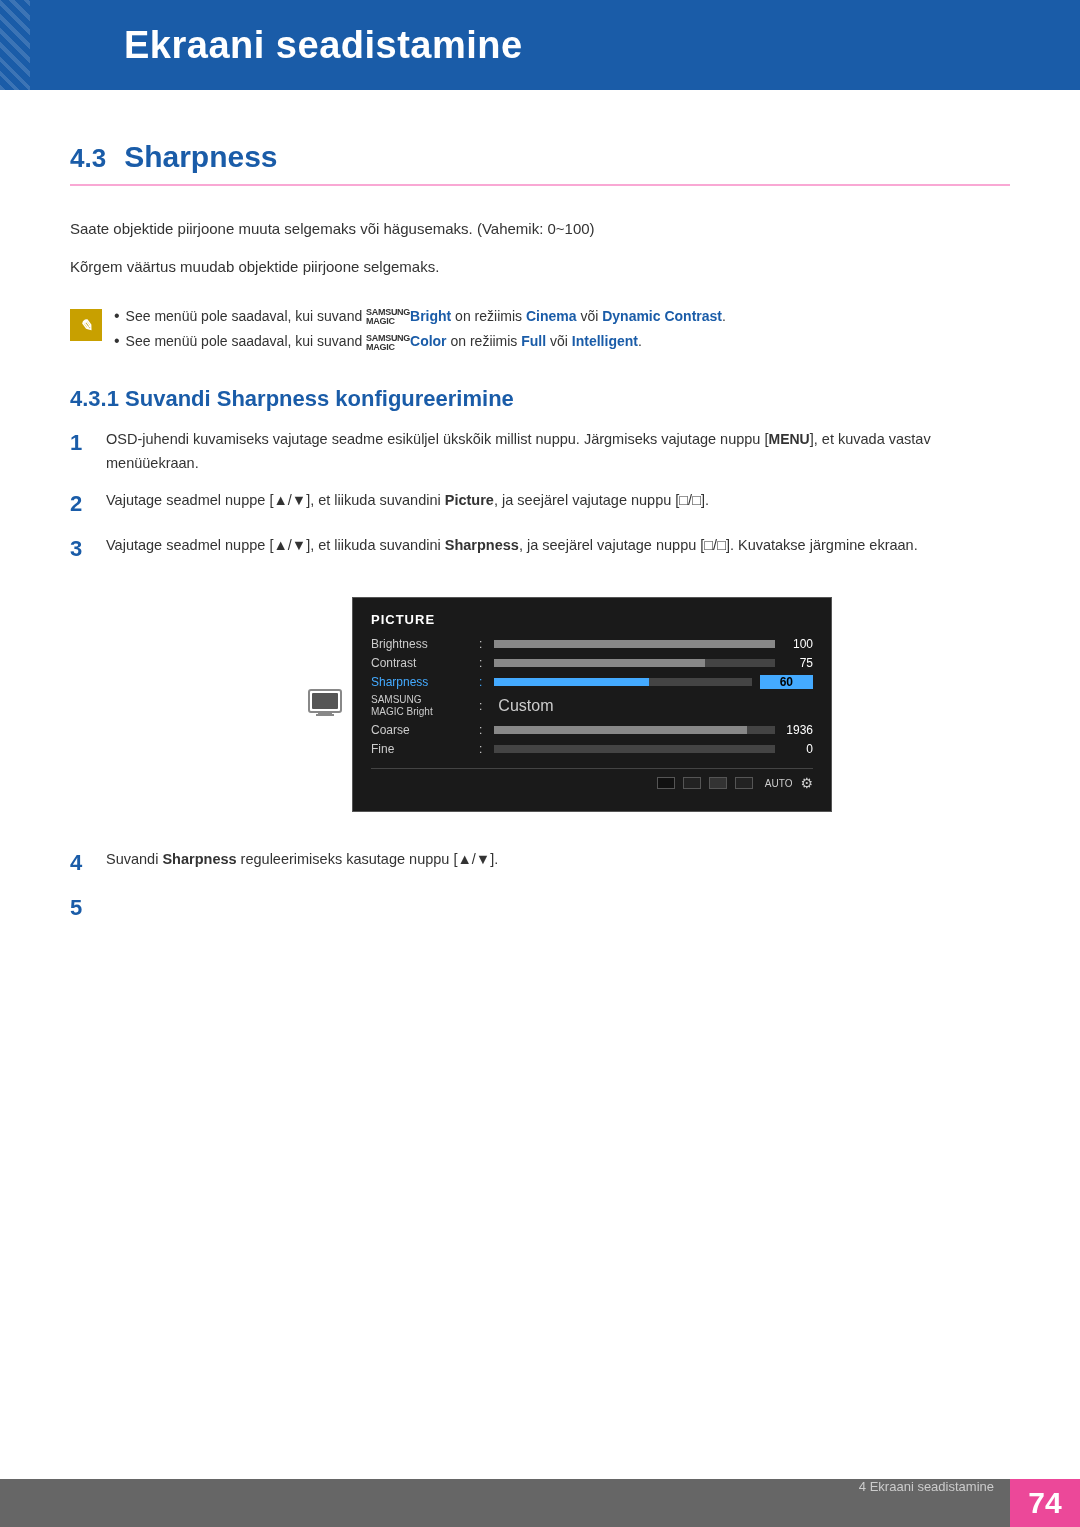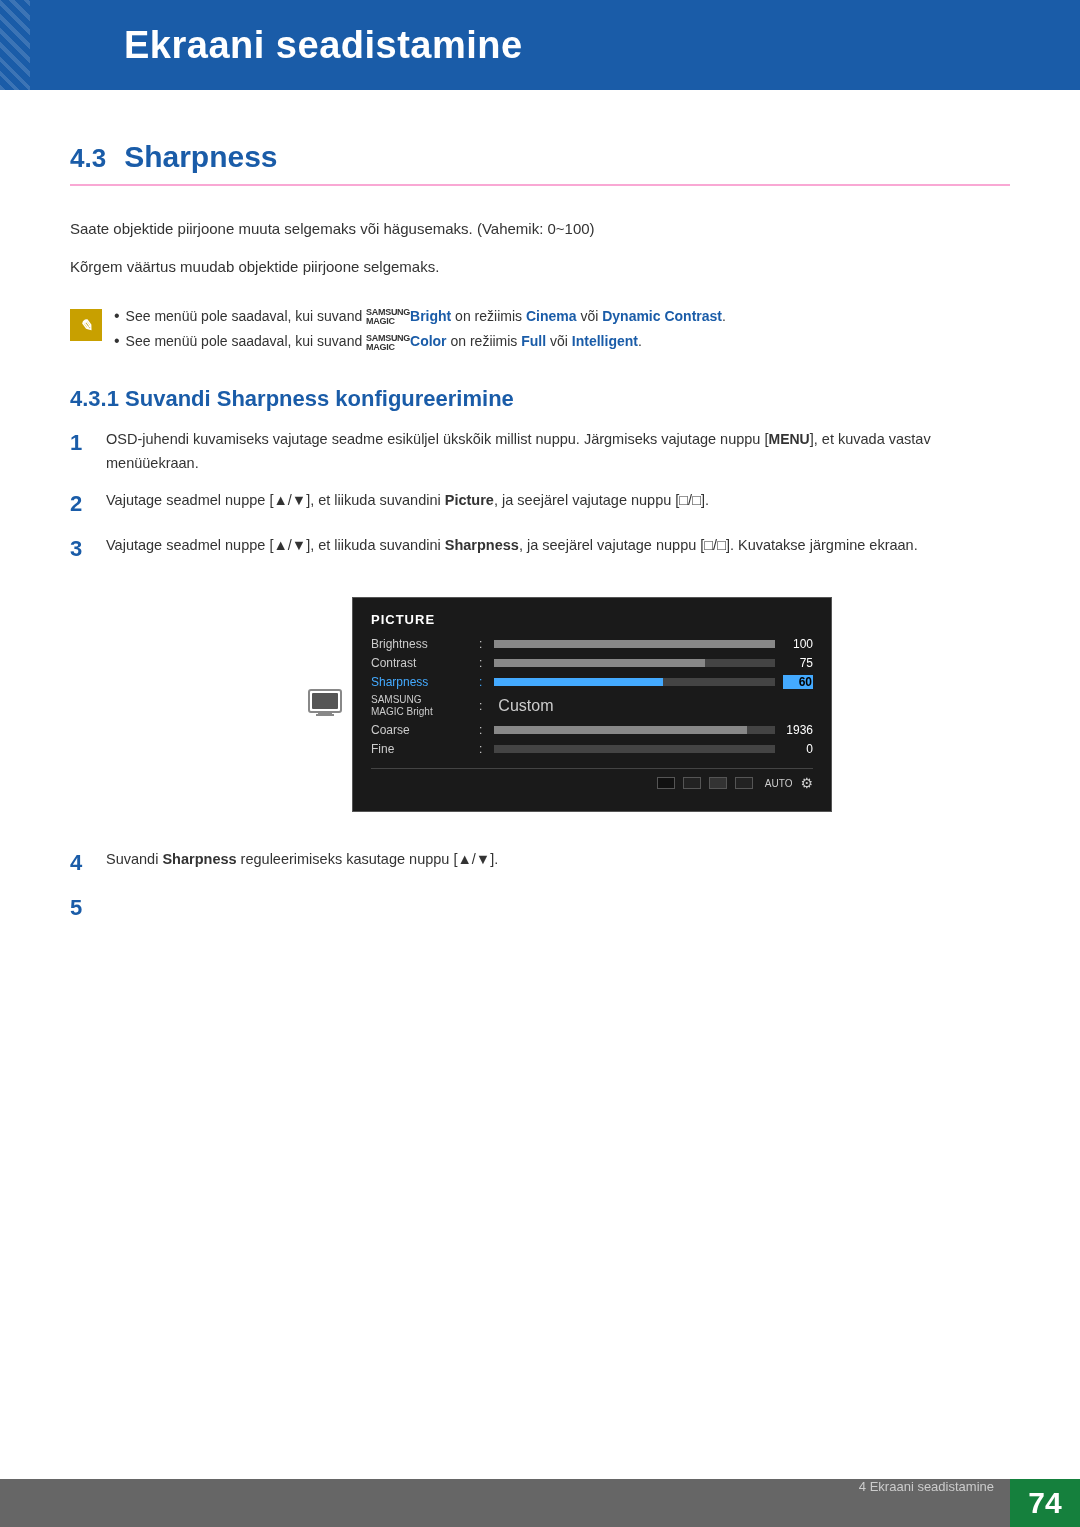--- a/index.html
+++ b/index.html
@@ -247,21 +247,21 @@
     }
     .osd-value {
       color: #fff;
       font-size: 12px;
       min-width: 30px;
       text-align: right;
     }
     .osd-value.active-box {
       background: #4af;
       color: #000;
-      padding: 0 1px;
+      padding: 0 20px;
       font-weight: bold;
     }
     .osd-custom-text {
       color: #ccc;
       font-size: 16px;
       margin-left: 4px;
     }
     .osd-icon-row {
       display: flex;
       align-items: center;
@@ -293,21 +293,21 @@
       align-items: flex-start;
       justify-content: flex-end;
       padding-right: 0;
     }
     .footer-text {
       color: #ccc;
       font-size: 13px;
       padding-right: 16px;
     }
     .footer-number-box {
-      background: #15803d;
+      background: #ec4899;
       width: 70px;
       height: 48px;
       display: flex;
       align-items: center;
       justify-content: center;
     }
     .footer-number {
       color: #fff;
       font-size: 30px;
       font-weight: bold;

